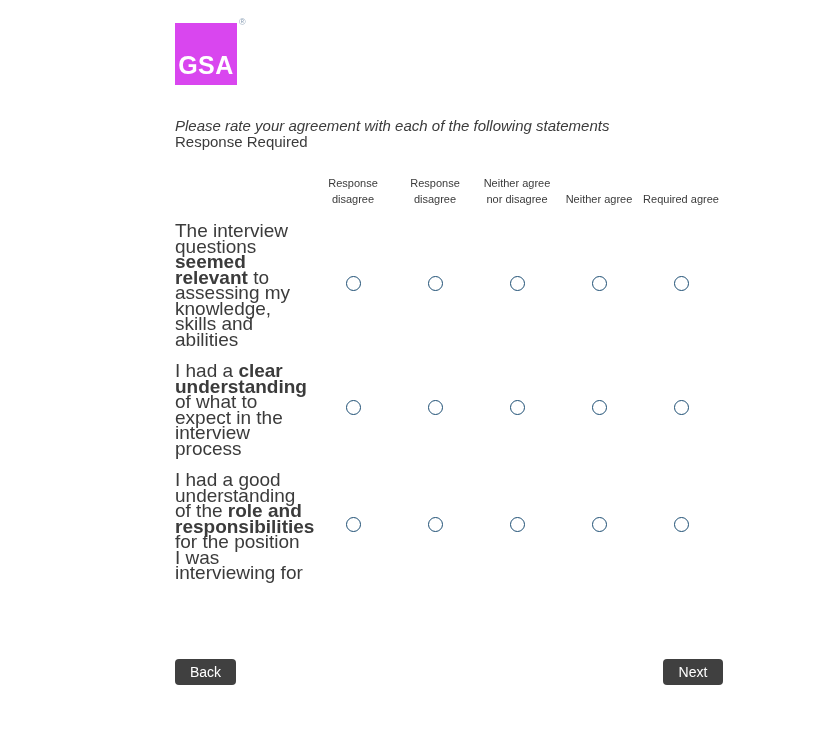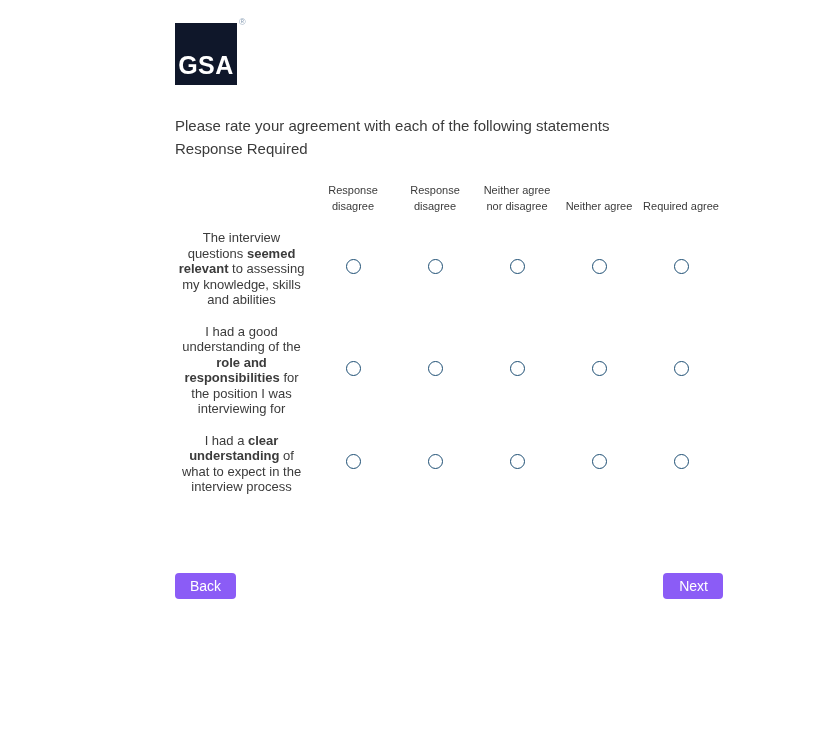--- a/index.html
+++ b/index.html
@@ -4,71 +4,71 @@
 <style>
   * { box-sizing: border-box; margin: 0; padding: 0; }
   html, body { width: 836px; height: 734px; background: #ffffff; overflow: hidden; }
   body { font-family: "Liberation Sans", sans-serif; color: #3b3b3b; }
 
   .content { position: absolute; left: 175px; top: 23px; width: 548px; }
 
   
   .logo-wrap { position: relative; width: 70px; height: 62px; }
   .logo-square {
-    width: 62px; height: 62px; background: #0f172a;
+    width: 62px; height: 62px; background: #d946ef;
     display: flex; align-items: flex-end; justify-content: center;
     padding-bottom: 7px;
   }
   .logo-square span {
     color: #ffffff; font-weight: bold; font-size: 25px;
     letter-spacing: 0.5px; line-height: 1;
   }
   .reg {
     position: absolute; left: 64px; top: -6px;
     font-size: 9px; color: #8fa3b8;
   }
 
-  .title { margin-top: 33px; font-size: 15px; line-height: 16px; color: #3b3b3b; }
-  .subtitle { margin-top: 7px; font-size: 15px; line-height: 16px; color: #3b3b3b; }
+  .title { margin-top: 33px; font-size: 15px; line-height: 16px; color: #3b3b3b; font-style: italic; }
+  .subtitle { font-size: 15px; line-height: 16px; color: #3b3b3b; }
 
   
   table.matrix {
     margin-top: 10px;
     border-collapse: separate;
     border-spacing: 0 16px;
     table-layout: fixed;
     width: 547px;
   }
   th.stmt-spacer { width: 137px; }
   th.col-header {
     width: 82px; font-weight: normal; font-size: 11px; line-height: 15.5px;
     text-align: center; vertical-align: bottom; color: #3b3b3b; padding: 0 2px;
   }
   td.stmt {
-    width: 137px; font-size: 13px; line-height: 15.5px;
-    vertical-align: middle; text-align: center; padding-right: 4px;
+    width: 137px; font-size: 19px; line-height: 15.5px;
+    vertical-align: middle; text-align: left; padding-right: 4px;
   }
   td.stmt b { font-weight: bold; }
   td.opt { width: 82px; text-align: center; vertical-align: middle; }
   .radio {
     display: inline-block; width: 15px; height: 15px;
     border: 1.5px solid #1e4f74; border-radius: 50%;
     background: #ffffff; cursor: pointer;
   }
 
   
   .footer {
     margin-top: 62px; width: 548px;
     display: flex; justify-content: space-between; align-items: center;
   }
   .nav-btn {
-    background: #8b5cf6; color: #ffffff; border: none; border-radius: 4px;
+    background: #404040; color: #ffffff; border: none; border-radius: 4px;
     font-family: "Liberation Sans", sans-serif; font-size: 14px;
     padding: 5px 15px; min-width: 60px; height: 26px;
-    cursor: pointer; line-height: 1; text-align: right;
+    cursor: pointer; line-height: 1;
   }
 </style>
 </head>
 <body>
 
 <div class="content">
 
   <div class="logo-wrap">
     <div class="logo-square">
       <span>GSA</span>
@@ -93,29 +93,29 @@
     <tbody id="matrix-body">
         <tr>
           <td class="stmt"><span>The interview questions </span><b>seemed relevant</b><span> to assessing my knowledge, skills and abilities</span></td>
           <td class="opt"><span class="radio"></span></td>
           <td class="opt"><span class="radio"></span></td>
           <td class="opt"><span class="radio"></span></td>
           <td class="opt"><span class="radio"></span></td>
           <td class="opt"><span class="radio"></span></td>
         </tr>
         <tr>
-          <td class="stmt"><span>I had a good understanding of the </span><b>role and responsibilities</b><span> for the position I was interviewing for</span></td>
+          <td class="stmt"><span>I had a </span><b>clear understanding</b><span> of what to expect in the interview process</span></td>
           <td class="opt"><span class="radio"></span></td>
           <td class="opt"><span class="radio"></span></td>
           <td class="opt"><span class="radio"></span></td>
           <td class="opt"><span class="radio"></span></td>
           <td class="opt"><span class="radio"></span></td>
         </tr>
         <tr>
-          <td class="stmt"><span>I had a </span><b>clear understanding</b><span> of what to expect in the interview process</span></td>
+          <td class="stmt"><span>I had a good understanding of the </span><b>role and responsibilities</b><span> for the position I was interviewing for</span></td>
           <td class="opt"><span class="radio"></span></td>
           <td class="opt"><span class="radio"></span></td>
           <td class="opt"><span class="radio"></span></td>
           <td class="opt"><span class="radio"></span></td>
           <td class="opt"><span class="radio"></span></td>
         </tr>
       </tbody>
   </table>
 
   <div class="footer">

